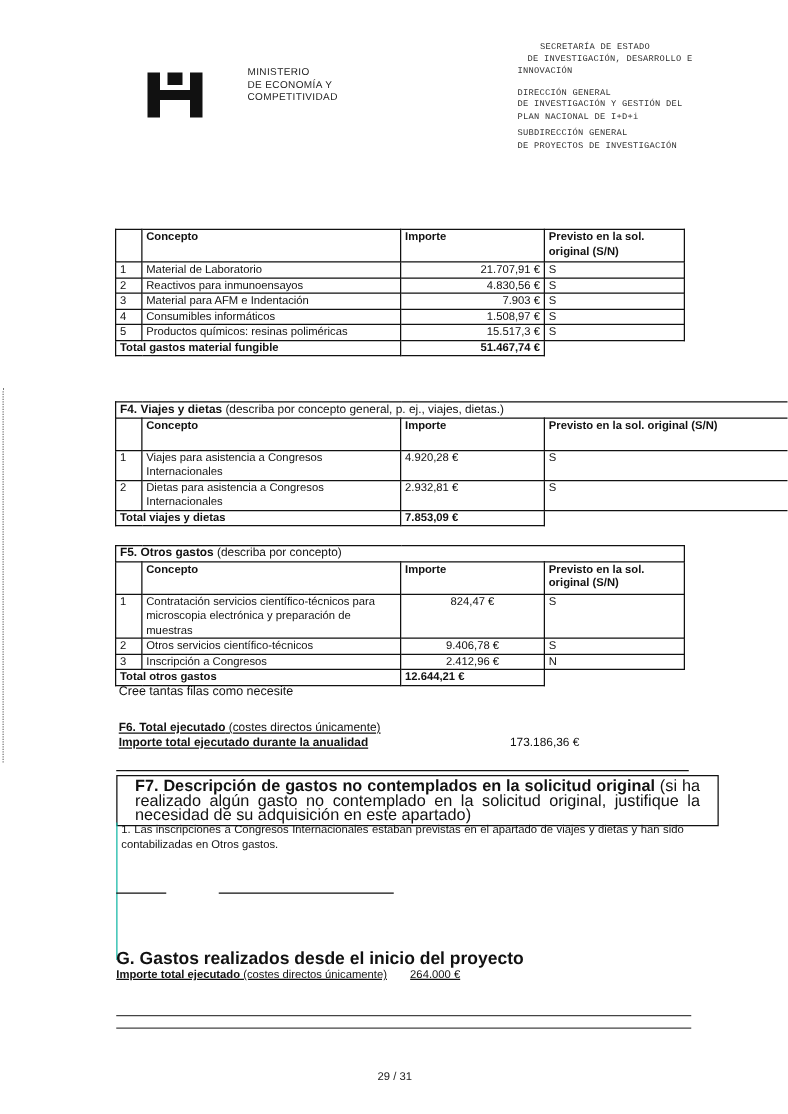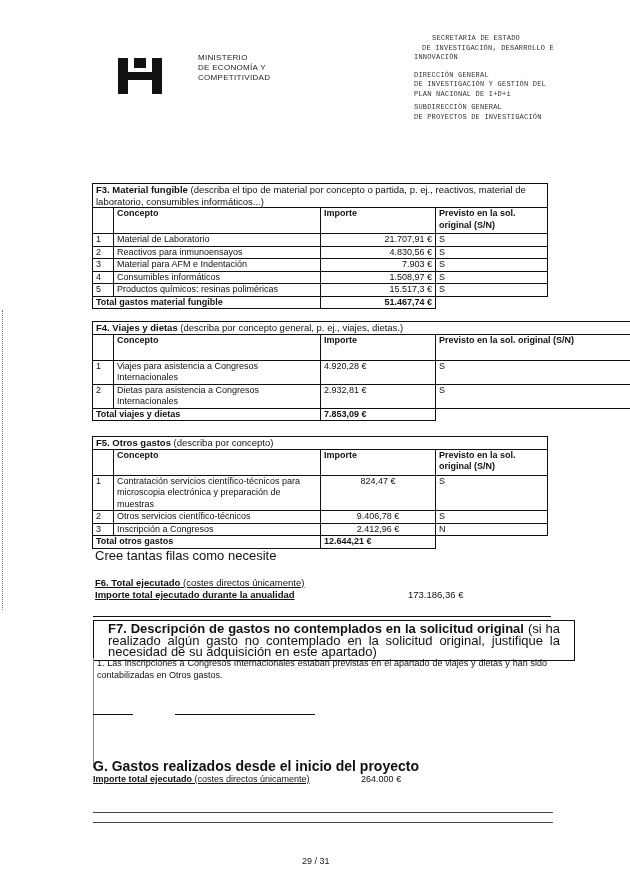--- a/index.html
+++ b/index.html
@@ -16,34 +16,34 @@
   .secretaria .gap { height: 8px; }
 
   
   table.doc { border-collapse: collapse; position: absolute; }
   table.doc td { border: 1px solid #111; padding: 0 3px; vertical-align: top; font-size: 9px; line-height: 11.5px; }
   .t-head td.sec { font-size: 9.5px; }
   b.sec-title { font-weight: bold; }
   td.num { text-align: right; }
   td.idx { width: 14px; }
   tr.total td { font-weight: bold; }
-  .note { font-size: 13px; }
+  .note { font-size: 10px; }
 
   .f6 { left: 95px; top: 577px; font-size: 9.5px; line-height: 12px; }
   .f6 .u { text-decoration: underline; }
   .f6 .amount { position: absolute; left: 313px; top: 12px; font-weight: normal; white-space: nowrap; }
 
   .f7box { left: 93px; top: 620px; width: 452px; border: 1px solid #111; padding: 2px 14px; font-size: 13px; line-height: 11.5px; text-align: justify; }
   .f7body { left: 93px; top: 658px; width: 450px; font-size: 9px; line-height: 11.5px; text-align: justify; border-left: 1px solid #14b8a6; padding-left: 3px; height: 110px; }
   .f7body p { margin: 0; }
   .u { text-decoration: underline; }
 
   .g-title { left: 93px; top: 758px; font-size: 14px; font-weight: bold; }
   .g-line { left: 93px; top: 774px; font-size: 9px; }
-  .g-line .amt { margin-left: 49px; }
+  .g-line .amt { margin-left: 16px; text-decoration: underline; }
 
   .pageno { left: 302px; top: 856px; font-size: 9px; color: #222; }
   .rule { position: absolute; height: 1px; background: #111; }
   .dash { position: absolute; border-left: 1px dotted #777; }
 </style>
 </head>
 <body>
 
 <div class="abs logo">
   <div class="bar" style="left:0;top:0;width:10px;height:36px;"></div>
@@ -66,25 +66,20 @@
   <div>PLAN NACIONAL DE I+D+i</div>
   <div style="height:4px"></div>
   <div>SUBDIRECCIÓN GENERAL</div>
   <div>DE PROYECTOS DE INVESTIGACIÓN</div>
 </div>
 
 <div class="dash" style="left:2px;top:310px;height:300px;"></div>
 
 <table class="doc" style="left:92px;top:183px;width:456px;">
   <tbody>
-      <tr class="t-head">
-    <td colspan="4" class="sec">
-      <b class="sec-title">F3. Material fungible</b><span> (describa el tipo de material por concepto o partida, p. ej., reactivos, material de laboratorio, consumibles informáticos...)</span>
-    </td>
-  </tr>
   <tr style="height:26px;">
     <td class="idx"></td>
     <td style="width:200px;font-weight:bold;">Concepto</td>
     <td style="width:108px;font-weight:bold;">Importe</td>
     <td style="font-weight:bold;">Previsto en la sol. original (S/N)</td>
   </tr>
   <tr>
     <td>1</td>
     <td>Material de Laboratorio</td>
     <td class="num">21.707,91 €</td>

